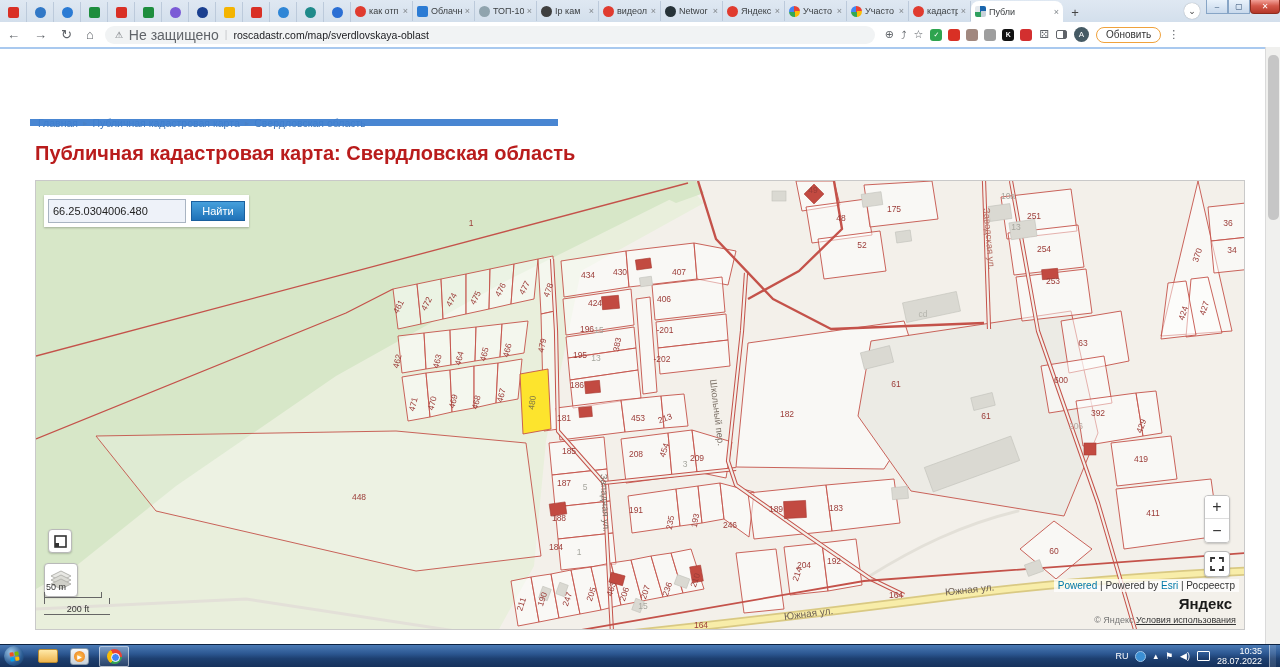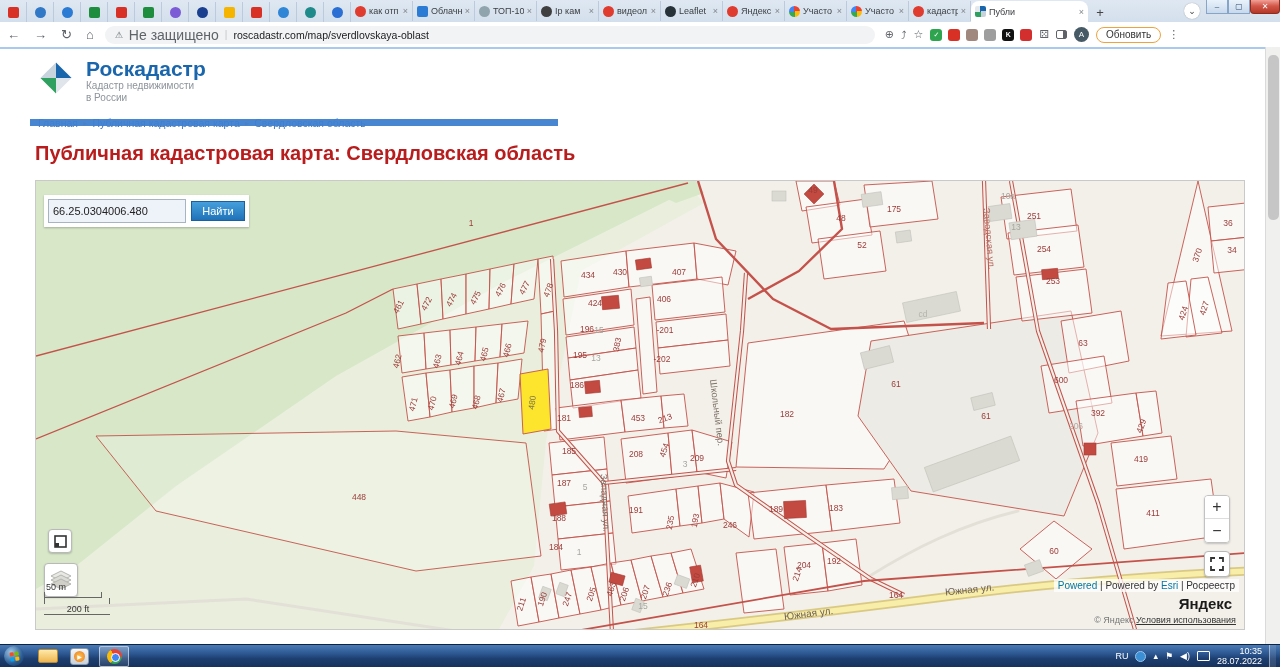--- a/index.html
+++ b/index.html
@@ -13,21 +13,21 @@
   .ptab{width:27px;height:20px;display:flex;align-items:center;justify-content:center;
         border-right:1px solid #bccadb;flex:none;}
   .fav{width:11px;height:11px;flex:none;display:flex;align-items:center;justify-content:center;
        color:#fff;font-size:7px;font-weight:bold;}
   .fav.ci{border-radius:50%;}
   .fav.sq{border-radius:2px;}
   .tab{width:62px;height:20px;display:flex;align-items:center;gap:3px;padding:0 4px;
        border-right:1px solid #bccadb;flex:none;cursor:default;}
   .tab .ttl{font-size:9px;color:#3c4043;white-space:nowrap;overflow:hidden;flex:1;}
   .tab .cls{font-size:9px;color:#80868b;flex:none;}
-  .tab.active{width:117px;background:#fff;border-radius:8px 8px 0 0;border-right:none;height:21px;}
+  .tab.active{width:92px;background:#fff;border-radius:8px 8px 0 0;border-right:none;height:21px;}
   .newtab{width:24px;height:20px;display:flex;align-items:center;justify-content:center;
           font-size:13px;color:#444;}
   #tabsearch{position:absolute;right:80px;top:3px;width:16px;height:16px;border-radius:50%;
              background:#fff;display:flex;align-items:center;justify-content:center;
              font-size:9px;color:#444;box-shadow:0 0 1px rgba(0,0,0,.4);}
   #winbtns{position:absolute;right:0;top:0;display:flex;}
   .wbtn{width:22px;height:14px;background:linear-gradient(#e9f2fb,#c8d9ec);
         border:1px solid #87a5c6;border-top:none;font-size:8px;color:#2c4a6e;
         display:flex;align-items:center;justify-content:center;}
   .wbtn.close{width:30px;background:linear-gradient(#f2a198,#d3584a 45%,#b53728);
@@ -204,21 +204,21 @@
           <span class="ttl">Ip кам</span>
           <span class="cls">×</span>
         </div>
         <div class="tab">
           <span class="fav" style="background: rgb(224, 59, 47); border-radius: 50%;"></span>
           <span class="ttl">видеол</span>
           <span class="cls">×</span>
         </div>
         <div class="tab">
           <span class="fav" style="background: rgb(38, 50, 56); border-radius: 50%;"></span>
-          <span class="ttl">Leaflet</span>
+          <span class="ttl">Networ</span>
           <span class="cls">×</span>
         </div>
         <div class="tab">
           <span class="fav" style="background: rgb(224, 59, 47); border-radius: 50%;"></span>
           <span class="ttl">Яндекс</span>
           <span class="cls">×</span>
         </div>
         <div class="tab">
           <span class="fav" style="background: conic-gradient(rgb(234, 67, 53) 0deg, rgb(234, 67, 53) 25%, rgb(251, 188, 5) 0deg, rgb(251, 188, 5) 50%, rgb(52, 168, 83) 0deg, rgb(52, 168, 83) 75%, rgb(66, 133, 244) 0deg); border-radius: 50%;"></span>
           <span class="ttl">Участо</span>
@@ -274,34 +274,20 @@
         </span>
       <span class="gic">⚄</span>
       <span class="sidebar-ic"></span>
       <span class="avatar">A</span>
       <span id="updbtn">Обновить</span>
       <span class="gic">⋮</span>
     </div>
   </div>
   <div id="blueline"></div>
 
-  <div id="logo">
-    <svg width="40" height="40" viewBox="0 0 36 36">
-      <polygon points="4,18 18,4 18,18" fill="#c7d3dd"></polygon>
-      <polygon points="18,4 32,18 18,18" fill="#1a66ad"></polygon>
-      <polygon points="18,18 32,18 18,32" fill="#dfe5ea"></polygon>
-      <polygon points="4,18 18,18 18,32" fill="#2fa05f"></polygon>
-    </svg>
-    <div>
-      <div class="lt">Роскадастр</div>
-      <div class="ls">
-        <span>Кадастр недвижимости</span><br><span>в России</span>
-      </div>
-    </div>
-  </div>
 
   <div id="crumbs">
     <span>Главная</span>
     <span class="sep">▸</span>
     <span>Публичная кадастровая карта</span>
     <span class="sep">▸</span>
     <span>Свердловская область</span>
   </div>
   <div id="crumbbar"></div>
 

